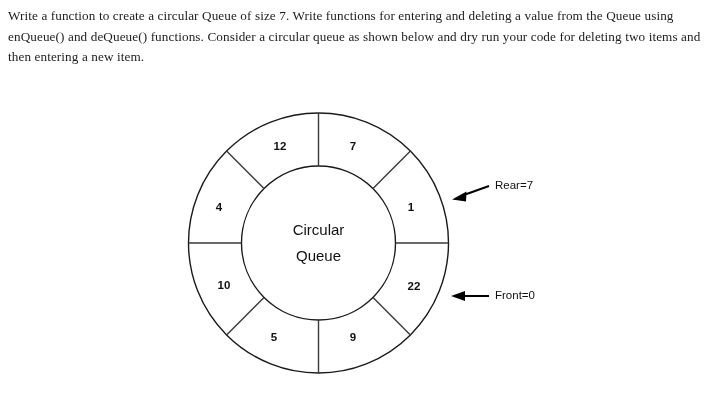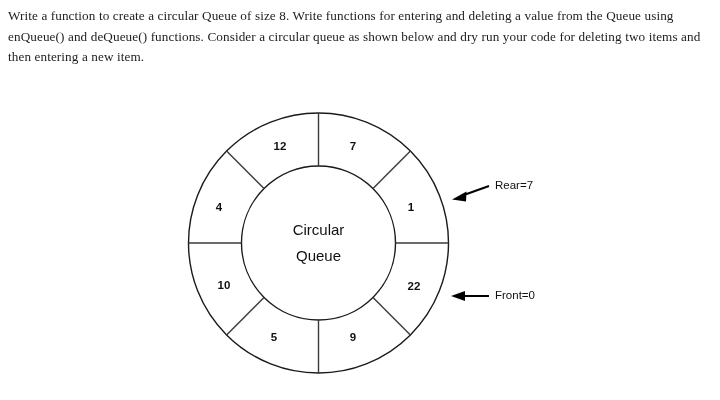--- a/index.html
+++ b/index.html
@@ -73,21 +73,21 @@
   }
   .arrow-line {
     stroke: #000000;
     stroke-width: 2;
     fill: none;
   }
 </style>
 </head>
 <body>
 
-<div id="question-text">Write a function to create a circular Queue of size 8. Write functions for entering and deleting a value from the Queue using enQueue() and deQueue() functions. Consider a circular queue as shown below and dry run your code for deleting two items and then entering a new item.</div>
+<div id="question-text">Write a function to create a circular Queue of size 7. Write functions for entering and deleting a value from the Queue using enQueue() and deQueue() functions. Consider a circular queue as shown below and dry run your code for deleting two items and then entering a new item.</div>
 
 <div id="diagram-wrap">
   <svg width="720" height="400" viewBox="0 0 720 400" xmlns="http://www.w3.org/2000/svg">
 
     <circle class="ring-stroke" cx="318.5" cy="243" r="130"></circle>
 
     <circle class="ring-stroke" cx="318.5" cy="243" r="77"></circle>
 
     <line class="divider" x1="395.5" y1="243" x2="448.5" y2="243"></line>
 

